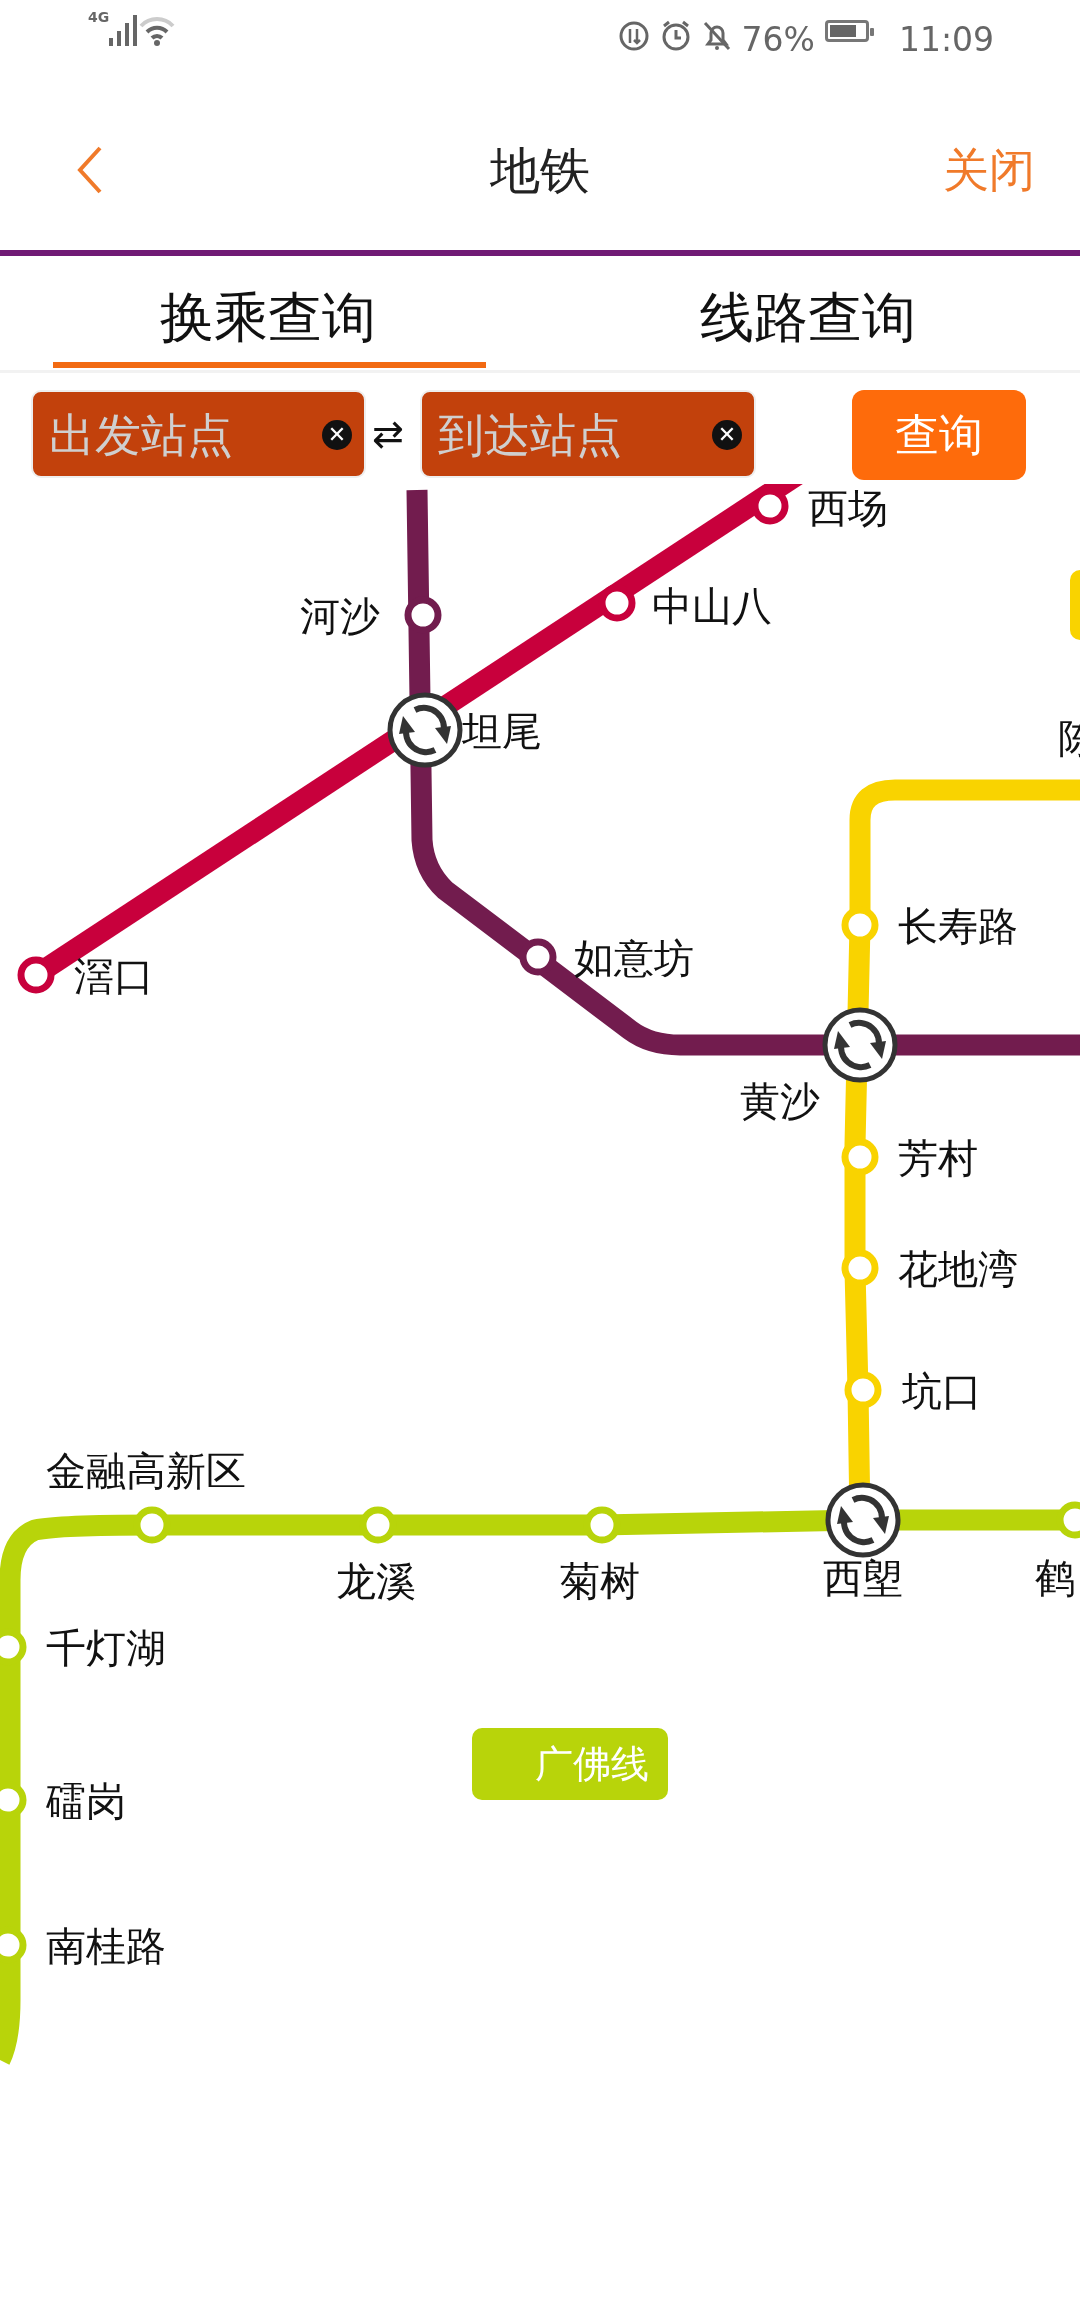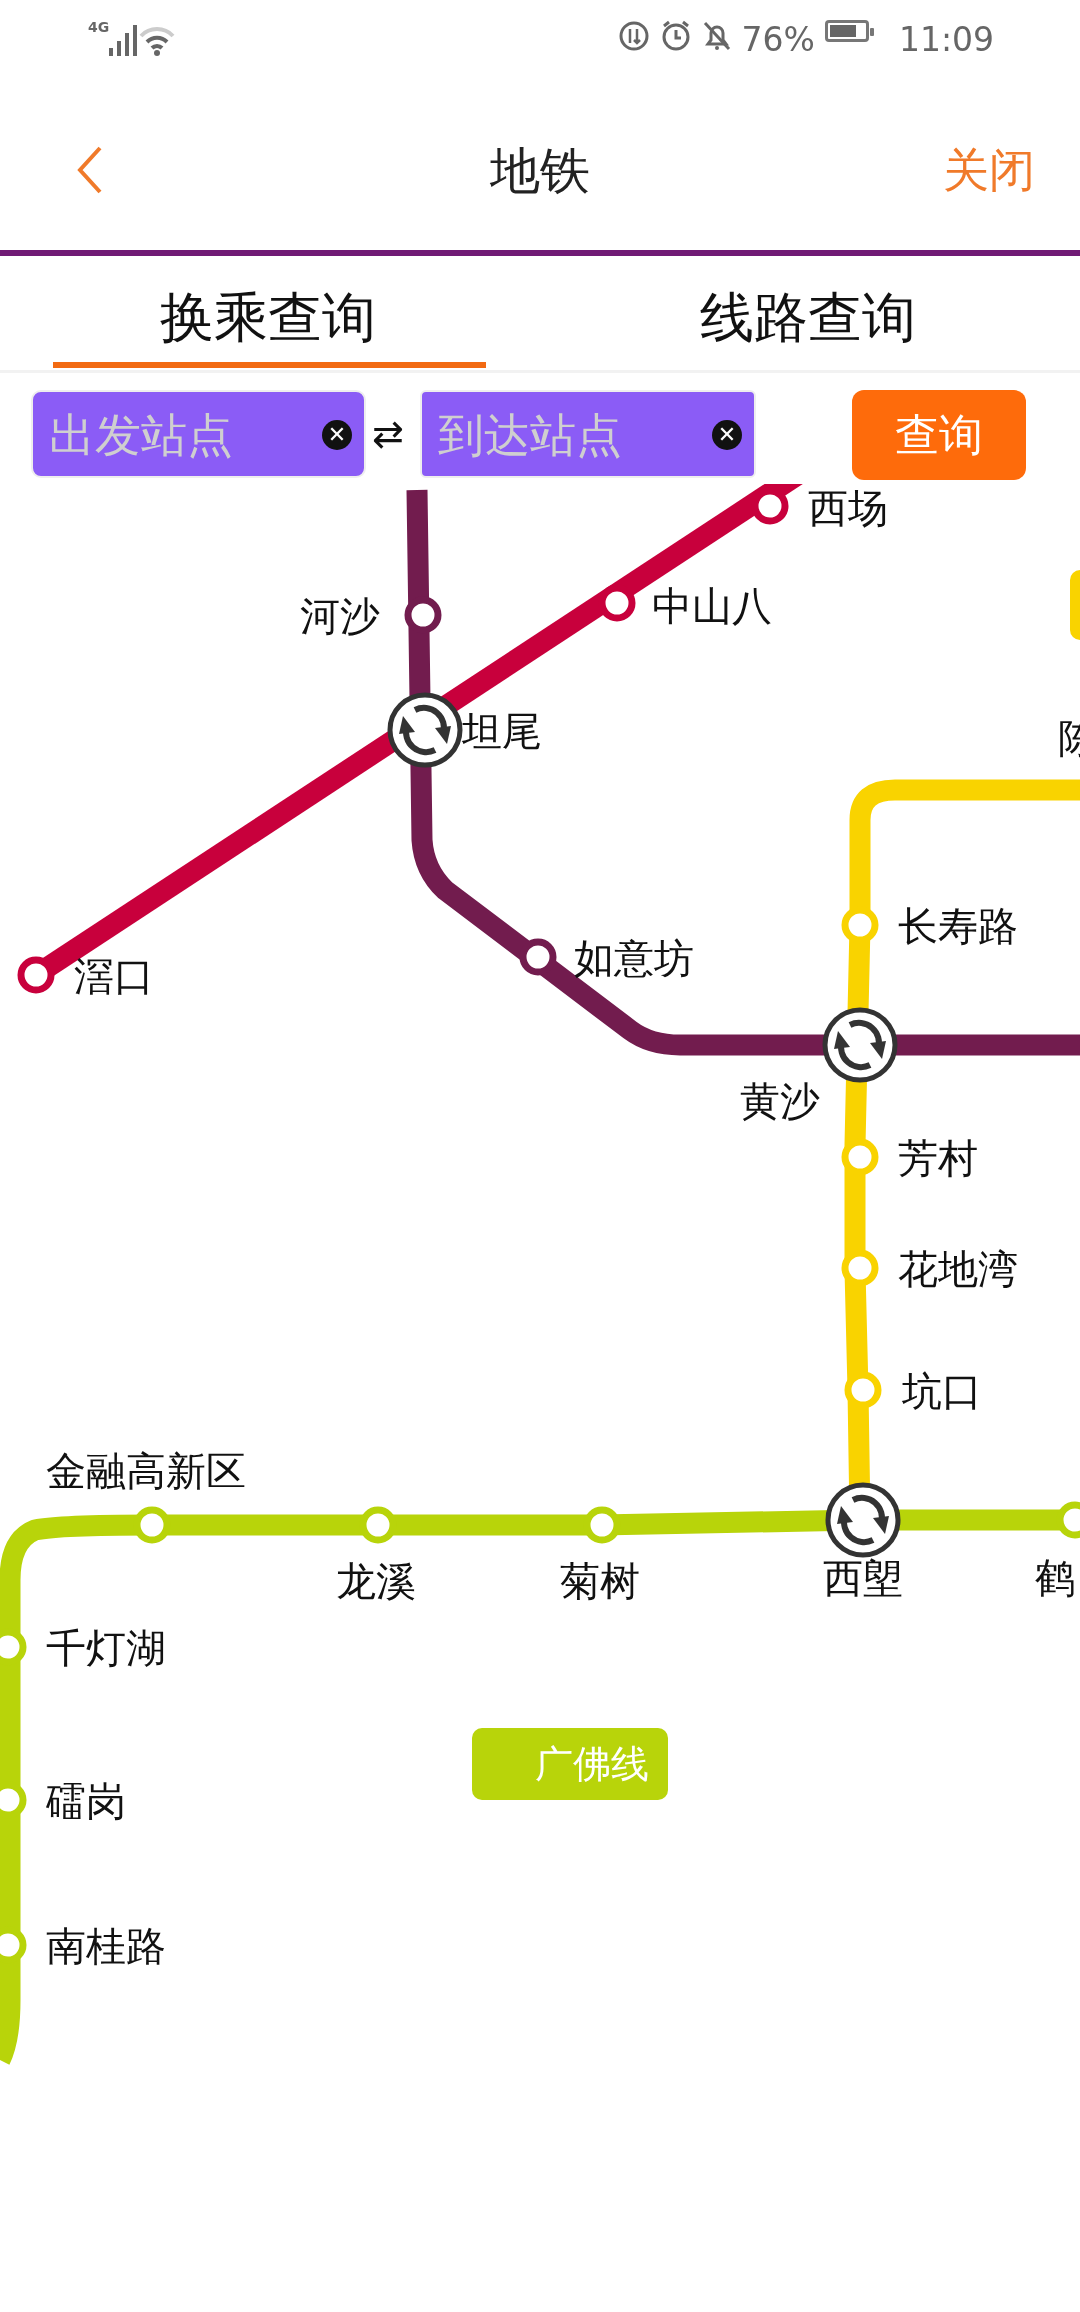--- a/index.html
+++ b/index.html
@@ -1,37 +1,37 @@
 <!DOCTYPE html>
 <html><head>
 <meta charset="utf-8">
 <style>
   html, body { margin:0; padding:0; background:#ffffff; }
   body { width:1080px; height:2312px; position:relative; overflow:hidden;
          font-family:"DejaVu Sans","Liberation Sans",sans-serif; color:#111; }
   .statusbar { position:absolute; left:0; top:0; width:1080px; height:80px; }
-  .sb-left { position:absolute; left:88px; top:20px; display:flex; align-items:flex-end; gap:0; color:#666; }
+  .sb-left { position:absolute; left:88px; top:10px; display:flex; align-items:flex-end; gap:0; color:#666; }
   .sb-net { font-size:14px; font-weight:bold; line-height:14px; margin-bottom:22px; }
   .sb-right { position:absolute; right:86px; top:20px; display:flex; gap:10px; color:#666; font-size:33px; }
   .battery { width:44px; height:22px; border:3px solid #777; border-radius:4px; position:relative; box-sizing:border-box; padding:2px; }
   .battery .fill { width:76%; height:100%; background:#666; }
   .battery:after { content:""; position:absolute; right:-8px; top:5px; width:4px; height:8px; background:#777; border-radius:1px; }
   .header { position:absolute; left:0; top:80px; width:1080px; height:170px; border-bottom:6px solid #701a75; }
   .back { position:absolute; left:70px; top:60px; width:40px; height:60px; cursor:pointer; }
   .title { position:absolute; left:0; right:0; top:58px; text-align:center; font-size:50px; color:#222; }
   .close { position:absolute; right:45px; top:60px; font-size:46px; color:#f07a2a; cursor:pointer; }
   .tabs { position:absolute; left:0; top:252px; width:1080px; height:118px; border-bottom:3px solid #f2f2f2; }
   .tab { position:absolute; top:30px; font-size:54px; color:#111; cursor:pointer; }
   .tab-transfer { left:160px; }
   .tab-line { left:700px; }
   .tab-indicator { position:absolute; left:53px; top:110px; width:433px; height:6px; background:#f26a12; }
   .query { position:absolute; left:0; top:372px; width:1080px; height:110px; }
-  .field { position:absolute; top:18px; height:88px; border:2px solid #eeeeee; border-radius:10px; background:#8b5cf6; box-sizing:border-box; }
+  .field { position:absolute; top:18px; height:88px; border:2px solid #eeeeee; border-radius:10px; background:#c2410c; box-sizing:border-box; }
   .field-from { left:31px; width:335px; }
-  .field-to { left:420px; width:336px;border-radius:6px; }
+  .field-to { left:420px; width:336px; }
   .field input { position:absolute; left:14px; top:10px; width:240px; height:64px; border:none; outline:none; font-size:46px; color:#222; background:transparent; font-family:"DejaVu Sans",sans-serif; }
   .field input::placeholder { color:#cfcfcf; }
   .clear { position:absolute; right:12px; top:28px; width:30px; height:30px; border-radius:50%; background:#111; color:#fff; font-size:22px; font-weight:bold; line-height:30px; text-align:center; cursor:pointer; }
   .swap { position:absolute; left:372px; top:40px; font-size:38px; color:#111; cursor:pointer; }
   .search-btn { position:absolute; left:852px; top:18px; width:174px; height:90px; background:#fe6b0b; border-radius:12px; color:#fff; font-size:44px; text-align:center; line-height:90px; cursor:pointer; }
   .map { position:absolute; left:0; top:484px; width:1080px; height:1828px; overflow:hidden; }
   .map svg { position:absolute; left:0; top:-484px; }
   .st-label { font-size:40px; fill:#111; font-family:"DejaVu Sans",sans-serif; }
   .line-badge { position:absolute; left:472px; top:1728px; width:152px; height:72px; background:#b8d40a; border-radius:10px; color:#fff; font-size:38px; text-align:center; line-height:72px; cursor:pointer;padding-left:44px; }
 </style>

